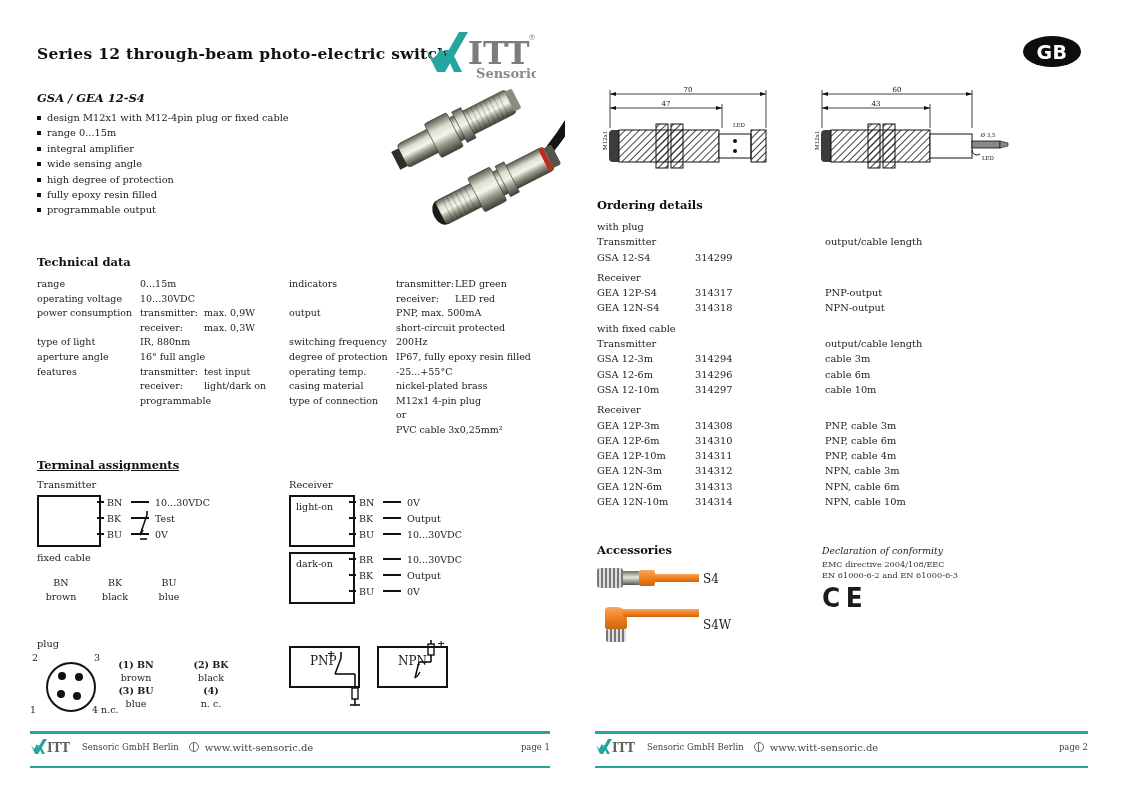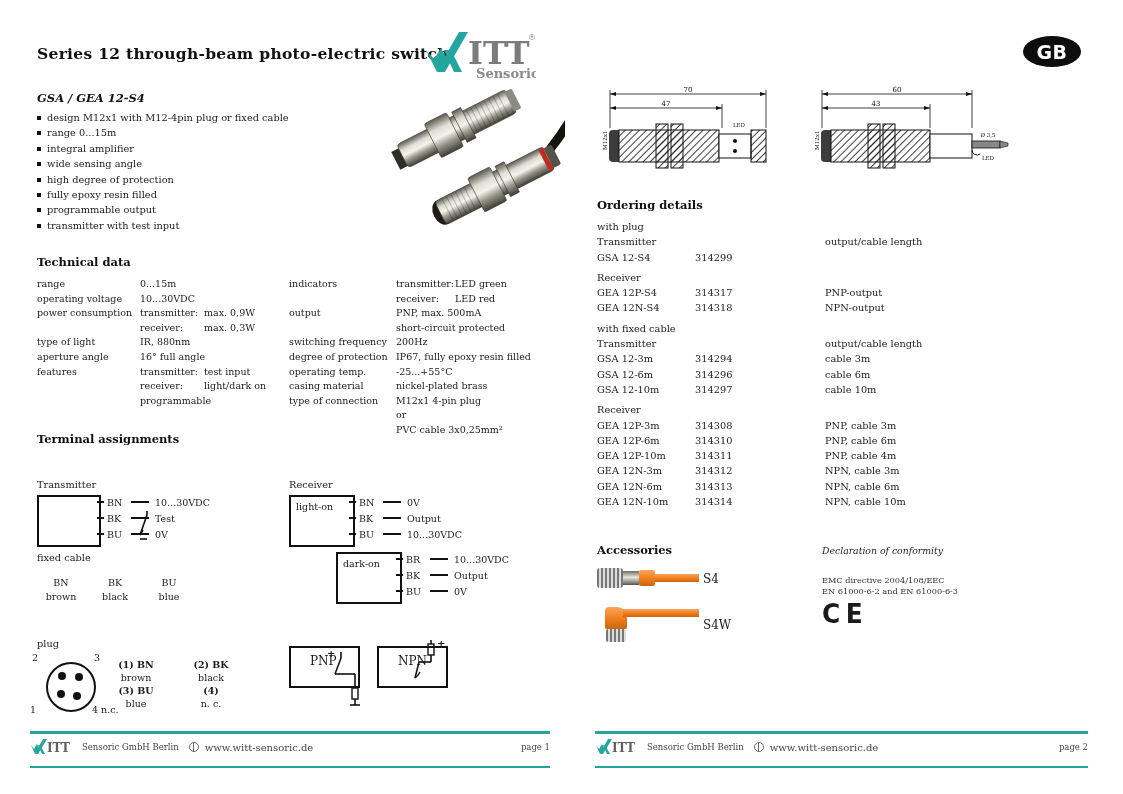--- a/index.html
+++ b/index.html
@@ -145,24 +145,20 @@
       <div class="bullet-item">
         <span class="sq"></span>
         <span>fully epoxy resin filled</span>
       </div>
 
       <div class="bullet-item">
         <span class="sq"></span>
         <span>programmable output</span>
       </div>
 
-      <div class="bullet-item">
-        <span class="sq"></span>
-        <span>transmitter with test input</span>
-      </div>
     </div>
 
   <div class="abs" style="left:383px;top:82px;">
     <svg width="182" height="152" viewBox="0 0 182 152">
       <defs>
         <linearGradient id="met" x1="0" y1="0" x2="0" y2="1">
           <stop offset="0" stop-color="#5c5b52"></stop>
             <stop offset=".28" stop-color="#ddddd2"></stop>
           <stop offset=".5" stop-color="#f5f4eb"></stop>
             <stop offset=".72" stop-color="#97968a"></stop>
@@ -387,21 +383,21 @@
             </span>
 
             <span class="tline">
               <span class="tk">PVC cable 3x0,25mm²</span>
               <span class="tv"></span>
             </span>
           </span>
       </div>
     </div>
 
-  <div class="abs sec-h" style="left:37px;top:432px;">Terminal assignments</div>
+  <div class="abs sec-h" style="left:37px;top:458px;text-decoration:underline;">Terminal assignments</div>
   <div class="abs body-t" style="left:37px;top:479px;">Transmitter</div>
 
   <div class="abs" style="left:37px;top:491px;width:220px;height:62px;">
     <div class="tbox" style="left:0;top:4px;width:60px;height:48px;"></div>
     <div>
 
         <div class="pinrow" style="left: 60px; top: 4px;">
           <span class="stub"></span>
           <span class="plabel">BN</span>
           <span class="pline"></span>
@@ -474,21 +470,21 @@
 
         <div class="pinrow" style="left: 60px; top: 36px;">
           <span class="stub"></span>
           <span class="plabel">BU</span>
           <span class="pline"></span>
           <span class="pval">10...30VDC</span>
         </div>
       </div>
   </div>
 
-  <div class="abs" style="left:289px;top:548px;width:230px;height:56px;margin-left:47px;">
+  <div class="abs" style="left:289px;top:548px;width:230px;height:56px;">
     <div class="tbox" style="left:0;top:4px;width:62px;height:48px;">
       <span class="boxlabel">dark-on</span>
     </div>
     <div>
 
         <div class="pinrow" style="left: 60px; top: 4px;">
           <span class="stub"></span>
           <span class="plabel">BR</span>
           <span class="pline"></span>
           <span class="pval">10...30VDC</span>
@@ -765,21 +761,21 @@
         <div class="abs orangep" style="left:8px;top:2px;width:22px;height:22px;border-radius:4px 10px 2px 2px;"></div>
         <div class="abs orangep" style="left:26px;top:4px;width:76px;height:8px;"></div>
         <div class="abs knurl" style="left:9px;top:24px;width:20px;height:13px;border-radius:2px;"></div>
       </div>
       <span class="acc-label">S4W</span>
     </div>
   </div>
 
   <div class="abs" style="left:822px;top:545px;width:210px;">
     <div class="conf-h">Declaration of conformity</div>
-    <div class="conf-line" style="margin-top:19px;">EMC directive 2004/108/EEC</div>
+    <div class="conf-line" style="margin-top:3px;">EMC directive 2004/108/EEC</div>
     <div class="conf-line">EN 61000-6-2 and EN 61000-6-3</div>
     <div class="ce" style="margin-top:2px;">CE</div>
   </div>
 
   <div class="rule" style="left:595px;top:731px;width:493px;height:2.5px;"></div>
   <div class="footer-row" style="left:595px;top:737px;width:493px;">
     <svg width="48" height="18" viewBox="0 0 48 18">
       <path d="M1,7 L5,16 L9,10 L7,6 L4,11 Z" fill="#24a59d"></path>
       <path d="M5,16 L8,16 L17,1 L13,1 L7,12 Z" fill="#24a59d"></path>
       <path d="M8,7 L12,16 L15,16 L10,7 Z" fill="#24a59d"></path>

